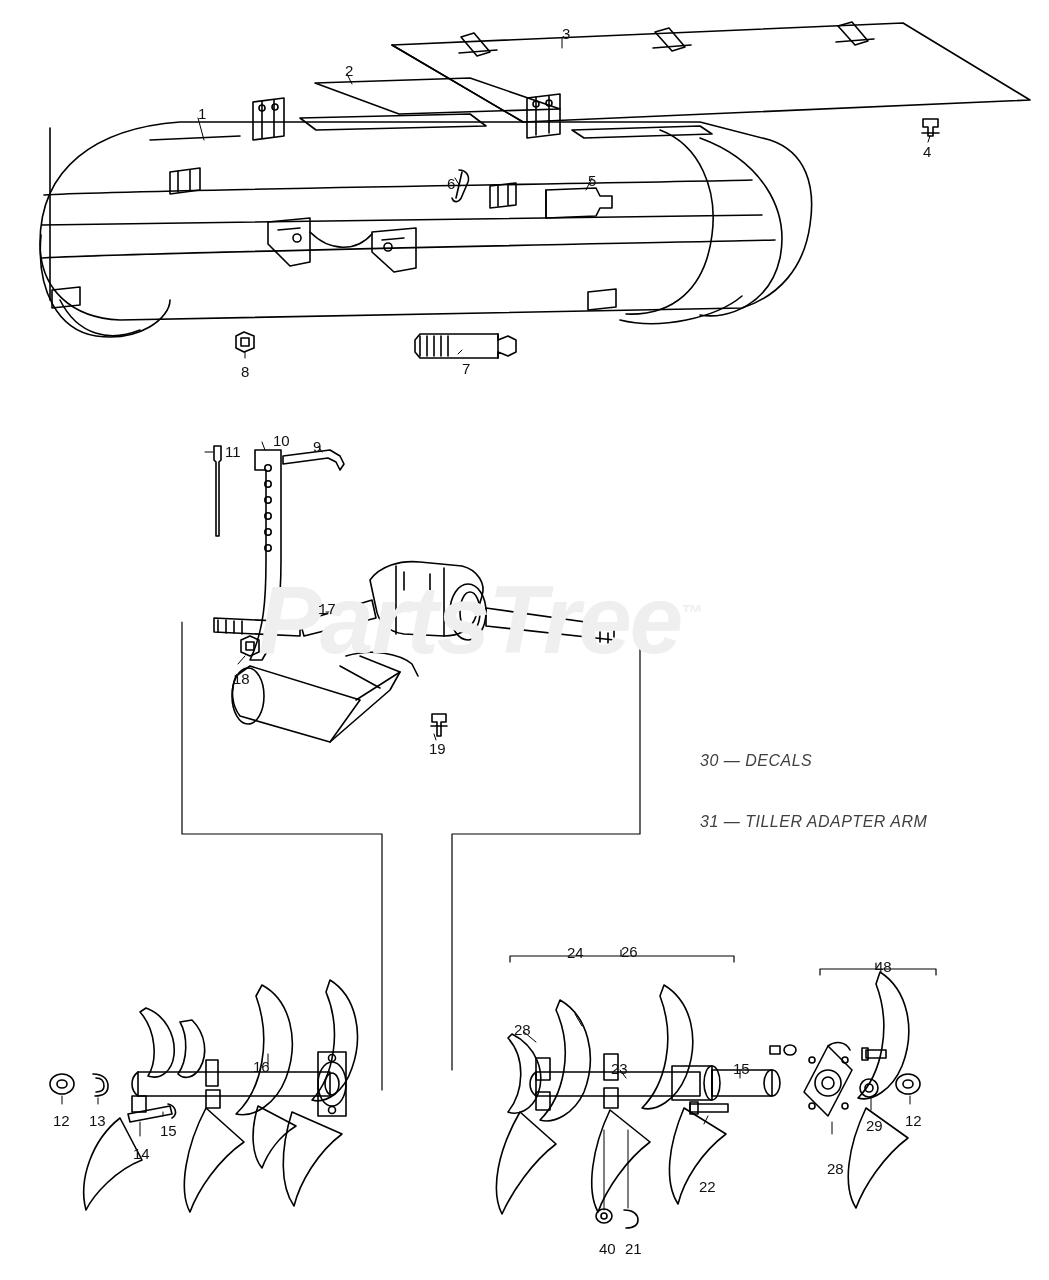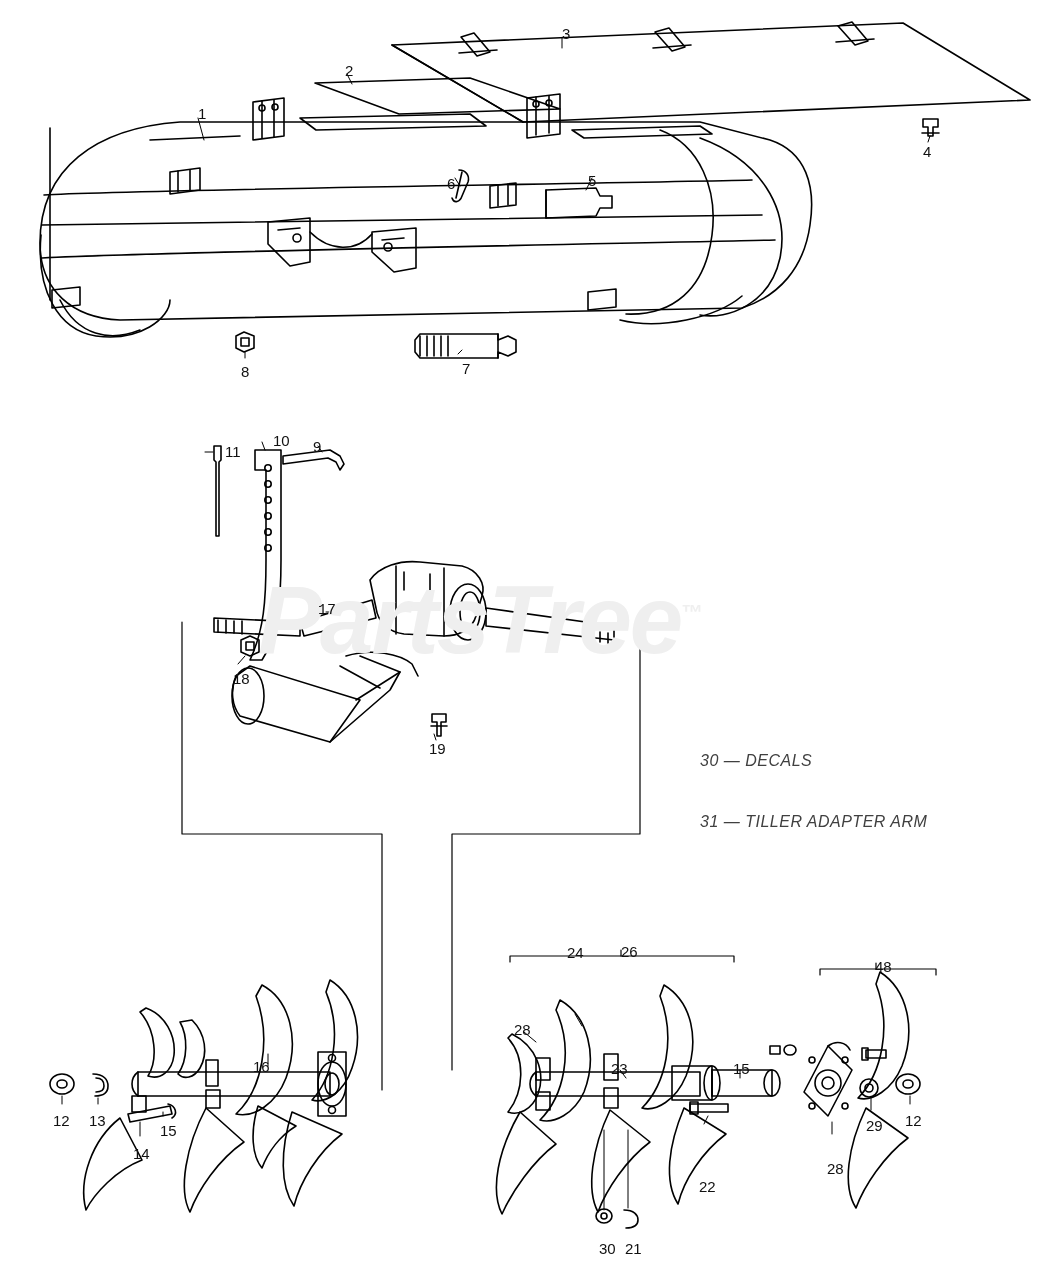--- a/index.html
+++ b/index.html
@@ -289,21 +289,21 @@
 <div class="callout" style="left:258px;top:432px;margin-left:15px;">10</div>
 <div class="callout" style="left:197px;top:443px;margin-left:28px;">11</div>
 <div class="callout" style="left:53px;top:1112px;">12</div>
 <div class="callout" style="left:89px;top:1112px;">13</div>
 <div class="callout" style="left:133px;top:1145px;">14</div>
 <div class="callout" style="left:160px;top:1122px;">15</div>
 <div class="callout" style="left:253px;top:1058px;">16</div>
 <div class="callout" style="left:318px;top:602px;font-family:Liberation Mono, monospace;">17</div>
 <div class="callout" style="left:233px;top:670px;">18</div>
 <div class="callout" style="left:429px;top:740px;">19</div>
-<div class="callout" style="left:599px;top:1240px;">30</div>
+<div class="callout" style="left:599px;top:1240px;">40</div>
 <div class="callout" style="left:625px;top:1240px;">21</div>
 <div class="callout" style="left:699px;top:1132px;margin-top:46px;">22</div>
 <div class="callout" style="left:611px;top:1060px;">23</div>
 <div class="callout" style="left:567px;top:944px;text-align:right;">24</div>
 <div class="callout" style="left:514px;top:1021px;">28</div>
 <div class="callout" style="left:621px;top:943px;">26</div>
 <div class="callout" style="left:875px;top:958px;">48</div>
 <div class="callout" style="left:827px;top:1124px;margin-top:36px;">28</div>
 <div class="callout" style="left:866px;top:1117px;">29</div>
 <div class="callout" style="left:905px;top:1112px;">12</div>

